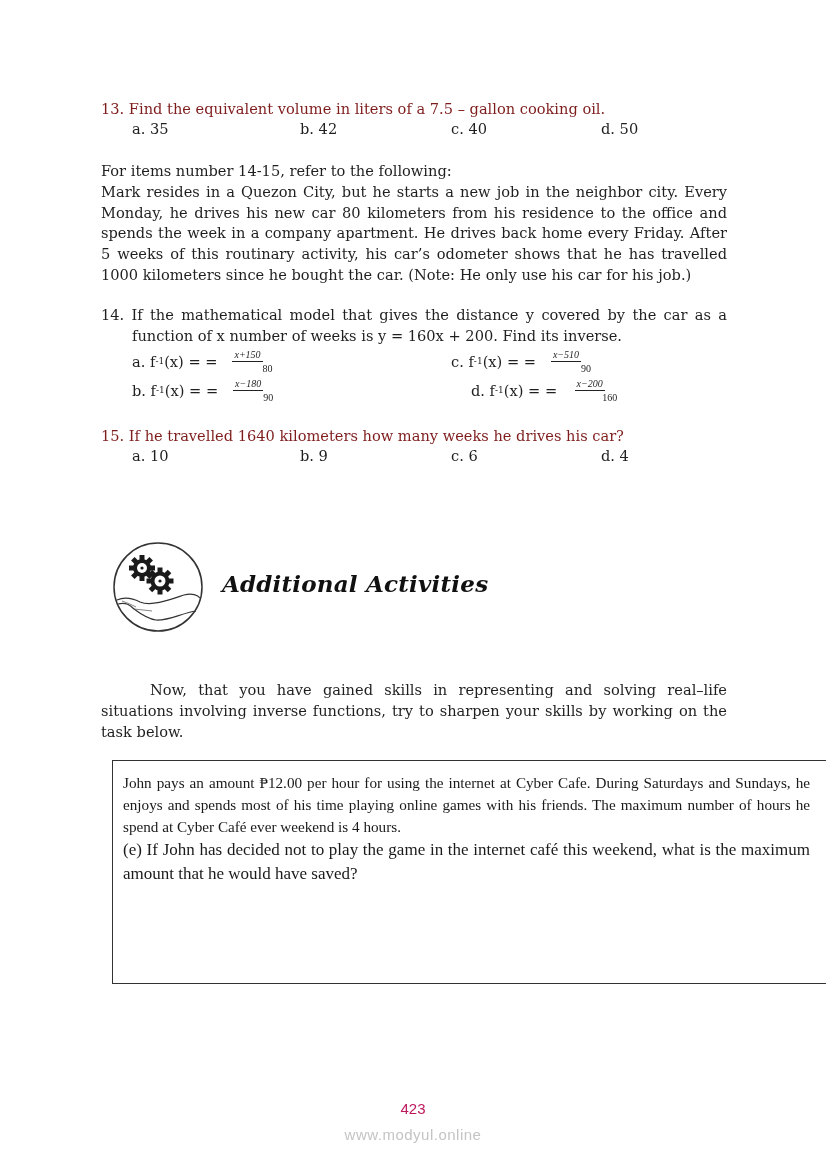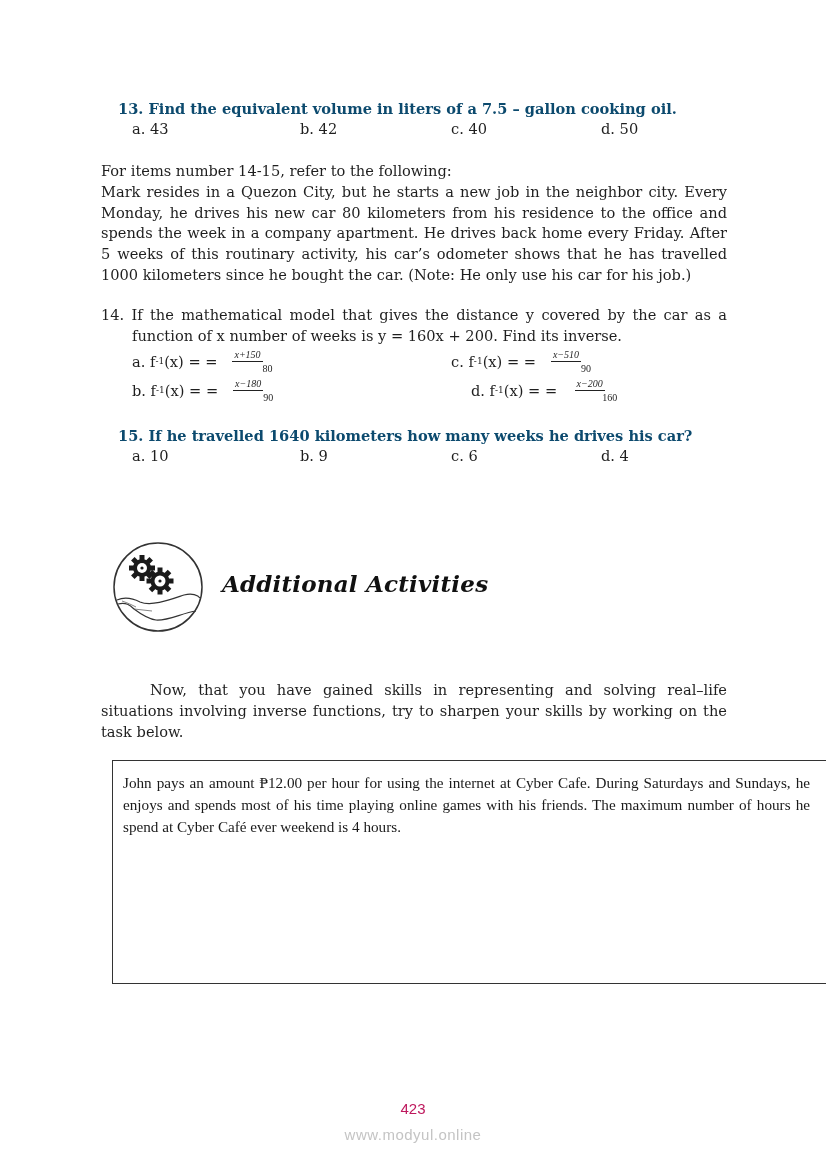--- a/index.html
+++ b/index.html
@@ -1,17 +1,17 @@
 <!DOCTYPE html>
 <html><head>
 <meta charset="utf-8">
 <style>
   html, body { margin: 0; padding: 0; background: #ffffff; }
   body { width: 826px; height: 1169px; position: relative; overflow: hidden; color: #1a1a1a; }
-  .q { position: absolute; left: 118px; width: 626px; font-family: "DejaVu Serif", serif; font-size: 14.6px; line-height: 21px; color: #0c4a6e; font-weight: bold; }
+  .q { position: absolute; left: 101px; width: 626px; font-family: "DejaVu Serif", serif; font-size: 14.6px; line-height: 21px; color: #7f1d1d; }
   .choices { position: absolute; left: 132px; width: 600px; height: 21px; font-family: "DejaVu Serif", serif; font-size: 14.6px; color: #1f1f1f; }
   .choices span { position: absolute; top: 0; }
   .para { position: absolute; left: 101px; width: 626px; font-family: "DejaVu Serif", serif; font-size: 14.6px; line-height: 20.8px; text-align: justify; color: #1f1f1f; }
   .para p { margin: 0; }
   .hang { padding-left: 31px; text-indent: -31px; }
   .fopt { position: absolute; font-family: "DejaVu Serif", serif; font-size: 14.6px; color: #1f1f1f; height: 30px; display: flex; align-items: center; }
   .frac { display: inline-flex; flex-direction: column; align-items: center; margin-left: 5px; font-family: "Liberation Serif", serif; font-size: 10px; line-height: 11px; }
   .frac .num { border-bottom: 1px solid #222; padding: 0 2px 1px 2px; font-style: italic; }
   .frac .den { padding-top: 1px; margin-left: 40px; }
   .sup { font-size: 9px; vertical-align: 5px; }
@@ -24,21 +24,21 @@
   .page-num { position: absolute; left: 0; width: 826px; top: 1100px; text-align: center; font-family: "Liberation Sans", sans-serif; font-size: 15px; color: #be185d; }
   .watermark { position: absolute; left: 0; width: 826px; top: 1126px; text-align: center; font-family: "Liberation Sans", sans-serif; font-size: 15px; color: #c4c4c4; letter-spacing: 0.5px; }
 </style>
 </head>
 <body>
 
 <div class="q" style="top:98px;">
   <p class="hang" style="margin:0;">13. Find the equivalent volume in liters of a 7.5 – gallon cooking oil.</p>
 </div>
 <div class="choices" style="top:120px;">
-  <span style="left:0;">a. 43</span>
+  <span style="left:0;">a. 35</span>
   <span style="left:168px;">b. 42</span>
   <span style="left:319px;">c. 40</span>
   <span style="left:469px;">d. 50</span>
 </div>
 
 <div class="para" style="top:161px;">
   <p>For items number 14-15, refer to the following:</p>
   <p>Mark resides in a Quezon City, but he starts a new job in the neighbor city. Every Monday, he drives his new car 80 kilometers from his residence to the office and spends the week in a company apartment. He drives back home every Friday. After 5 weeks of this routinary activity, his car’s odometer shows that he has travelled 1000 kilometers since he bought the car. (Note: He only use his car for his job.)</p>
 </div>
 
@@ -136,16 +136,17 @@
 </div>
 
 <div class="section-title">Additional Activities</div>
 
 <div class="para" style="top:680px;">
   <p style="text-indent:49px;">Now, that you have gained skills in representing and solving real–life situations involving inverse functions, try to sharpen your skills by working on the task below.</p>
 </div>
 
 <div class="task-box">
   <p class="task-small">John pays an amount ₱12.00 per hour for using the internet at Cyber Cafe. During Saturdays and Sundays, he enjoys and spends most of his time playing online games with his friends. The maximum number of hours he spend at Cyber Café ever weekend is 4 hours.</p>
+  <p class="task-large">(e) If John has decided not to play the game in the internet café this weekend, what is the maximum amount that he would have saved?</p>
 </div>
 
 <div class="page-num">423</div>
 <div class="watermark">www.modyul.online</div>
 
 </body></html>

